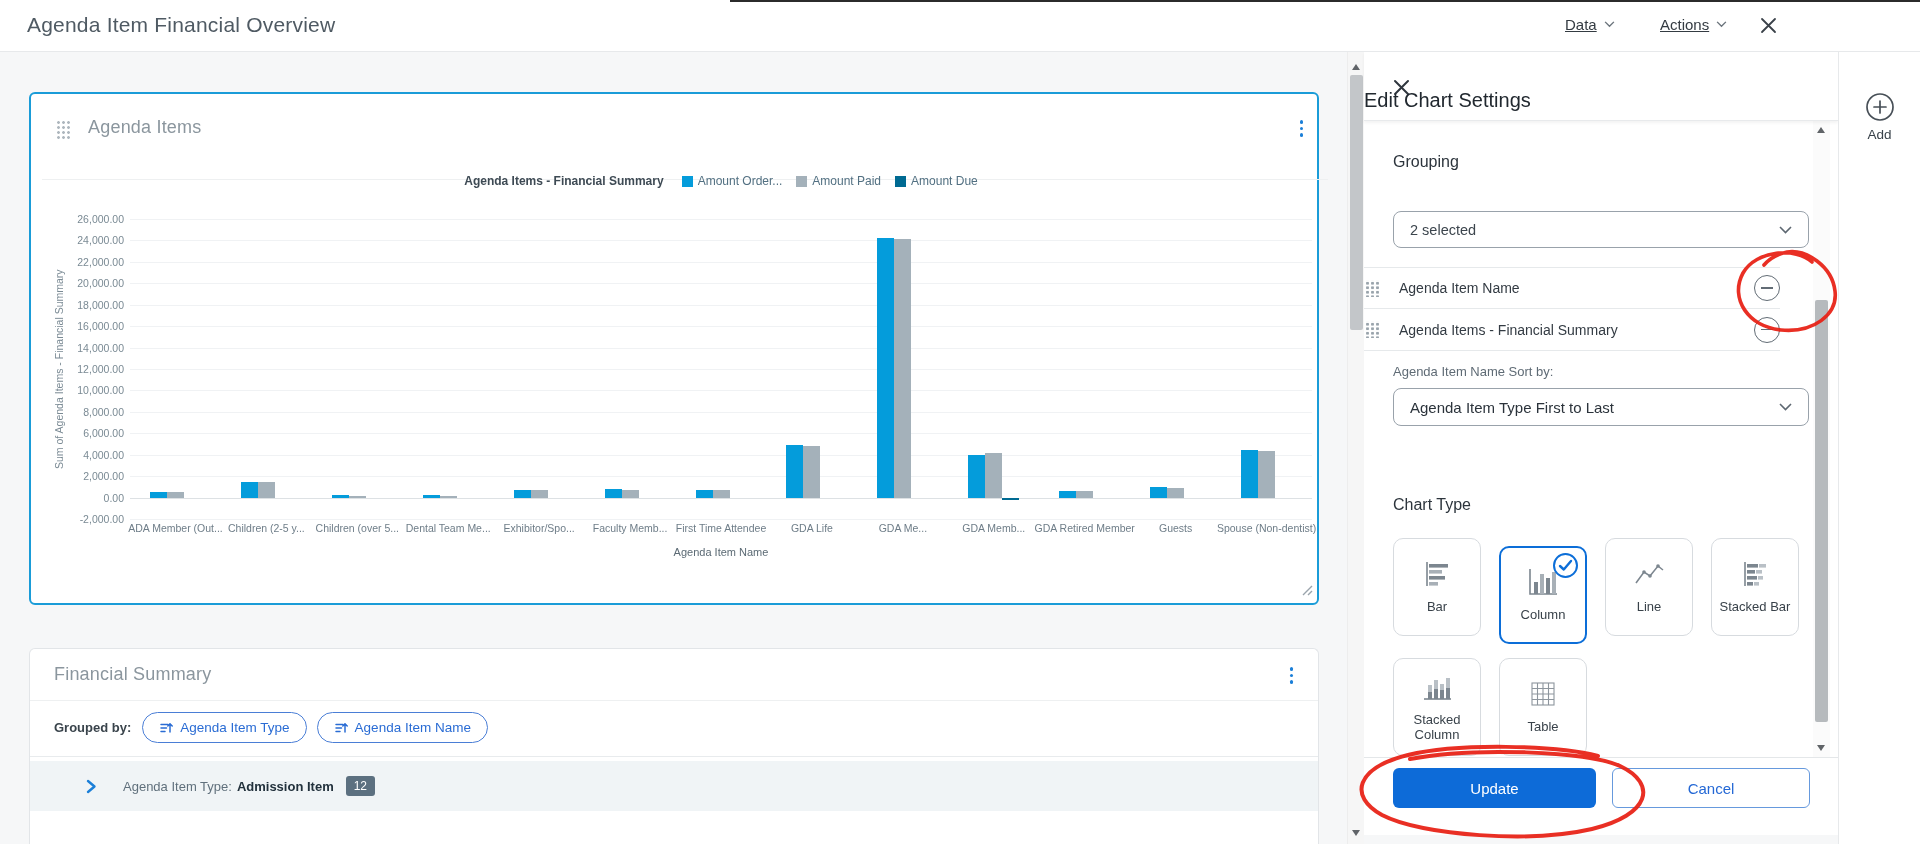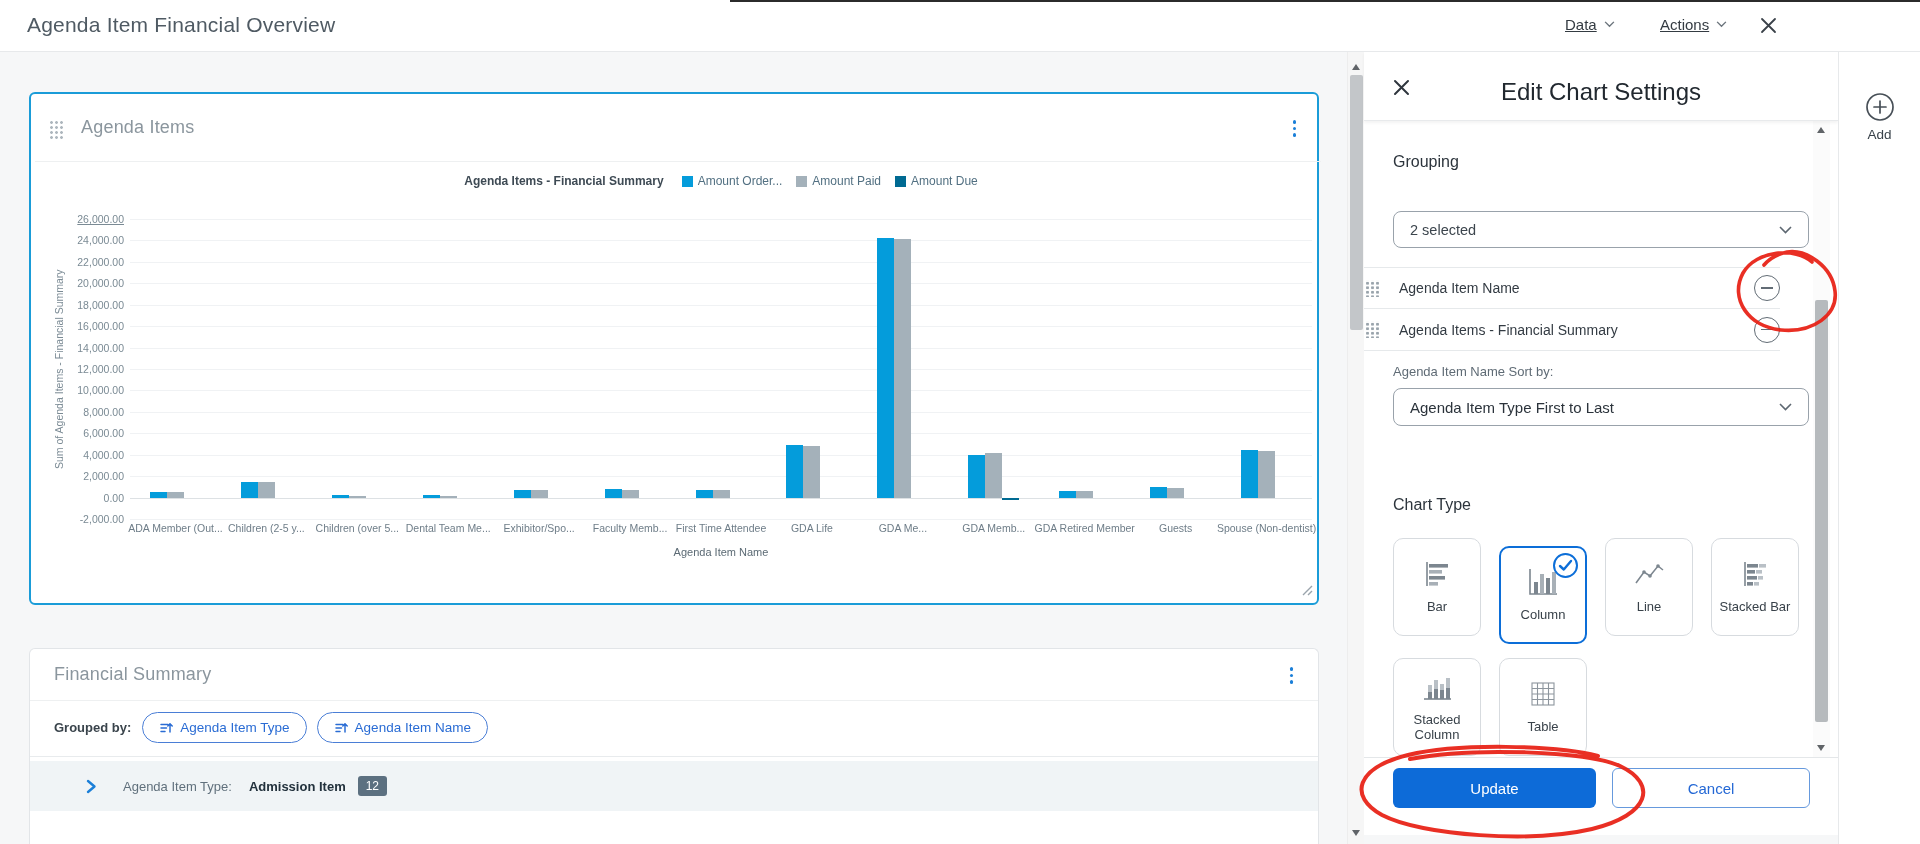--- a/index.html
+++ b/index.html
@@ -22,21 +22,21 @@
   .chart-panel { left:29px; top:92px; width:1290px; height:513px; border:2px solid #1a9cd8; z-index:1; }
   .fin-panel { left:29px; top:648px; width:1290px; height:200px; border:1px solid #e2e5e8; border-bottom:none; border-radius:6px 6px 0 0; overflow:hidden; }
   .panel-title { font-size:18px; font-weight:300; color:#8b969e; letter-spacing:.2px; }
   .drag-dots { width:15px; height:20px;
     background-image: radial-gradient(circle, #aeb7be 1.3px, transparent 1.5px);
     background-size: 5px 5px; background-position: 1px 1px; }
   .kebab { display:flex; flex-direction:column; gap:3px; align-items:center; cursor:pointer; padding:3px; }
   .kebab i { width:3.5px; height:3.5px; border-radius:50%; background:#1b7fd8; }
 
   
-  .chart-head-row { left:4px; top:0; width:100%; height:68px; border-bottom:1px solid #eef0f1; }
+  .chart-head-row { left:11px; top:0; width:100%; height:86px; border-bottom:1px solid #eef0f1; }
   .chart-title-row { left:99px; top:80px; width:1182px; display:flex; justify-content:center; align-items:center; gap:18px; }
   .chart-title { font-size:12px; font-weight:bold; color:#3e4a54; }
   .legend-item { display:flex; align-items:center; gap:5px; font-size:12px; color:#527082; cursor:pointer; }
   .legend-sq { width:11px; height:11px; display:inline-block; }
   .ylab { left:22px; top:125px; height:300px; width:14px; writing-mode:vertical-rl; transform:rotate(180deg);
           font-size:10.5px; color:#7a8a94; text-align:center; white-space:nowrap; }
   .yticks { left:5px; top:125px; width:88px; height:300px; }
   .ytick { position:absolute; right:0; font-size:10.5px; color:#7a8a94; white-space:nowrap; }
   .plot { left:99px; top:125px; width:1182px; height:300px; }
   .gridline { position:absolute; left:0; width:100%; height:1px; background:#f0f2f4; }
@@ -47,35 +47,35 @@
   .xtitle { left:99px; top:452px; width:1182px; text-align:center; font-size:11px; color:#5b6a74; }
   .resize-h { right:4px; bottom:3px; cursor:nwse-resize; }
 
   
   .fin-head { left:0; top:0; width:100%; height:52px; border-bottom:1px solid #eef0f1; }
   .groupedby-label { font-size:13px; font-weight:bold; color:#3a444c; }
   .pill { display:flex; align-items:center; gap:7px; height:31px; padding:0 16px; border:1.5px solid #4a7ed6;
           border-radius:17px; color:#2a6cd4; font-size:13.5px; font-weight:500; background:#fff; cursor:pointer; }
   .fin-row { left:0; top:112px; width:100%; height:50px; background:#f0f4f6; display:flex; align-items:center; cursor:pointer; }
   .fin-row-label { font-size:13px; color:#60707c; }
-  .fin-row-value { font-size:13px; font-weight:bold; color:#22313c; margin-left:17px; }
+  .fin-row-value { font-size:13px; font-weight:bold; color:#22313c; margin-left:5px; }
   .count-badge { margin-left:12px; background:#5c7080; color:#fff; font-size:12px; padding:3px 8px; border-radius:3px; }
 
   
   .sb { background:#f6f6f6; }
   .sb-main { left:1347px; top:52px; width:17px; height:792px; border-left:1px solid #ededed; }
   .sb-thumb { position:absolute; left:2px; width:13px; background:#c3c6c9; border-radius:2px; }
   .arr { position:absolute; left:4px; width:0; height:0; }
   .arr.up { border-left:4.5px solid transparent; border-right:4.5px solid transparent; border-bottom:6px solid #606468; }
   .arr.down { border-left:4.5px solid transparent; border-right:4.5px solid transparent; border-top:6px solid #606468; }
 
   
   .sidebar { left:1364px; top:52px; width:474px; height:783px; background:#fff; z-index:2; }
   .sb-head { left:0; top:0; width:100%; height:69px; background:#fff; border-bottom:1px solid #e8eaec; box-shadow:0 2px 3px rgba(0,0,0,.05); z-index:3; }
-  .sb-title { width:100%; text-align:center; top:26px; font-size:24px; font-weight:500; color:#21282f; }
+  .sb-title { width:100%; top:37px; font-size:20px; font-weight:500; color:#21282f; }
   .sb-close { left:26px; top:24px; cursor:pointer; padding:2px; }
   .section-h { font-size:16px; font-weight:500; color:#2c343c; }
   .dropdown { left:29px; width:416px; height:37px; border:1px solid #99a2ab; border-radius:8px; background:#fff;
               display:flex; align-items:center; padding:0 16px; cursor:pointer; }
   .dd-text { font-size:14.5px; color:#3c454d; flex:1; }
   .dd-text.strong { font-size:15px; font-weight:500; color:#2b333b; }
   .grp-row { left:29px; width:416px; height:42px; display:flex; align-items:center; border-bottom:1px solid #e6e9eb; }
   .grp-row:first-child { border-top:1px solid #e6e9eb; }
   .grp-handle { width:15px; height:17px; margin-right:20px; cursor:grab;
     background-image: radial-gradient(circle, #9aa4ac 1.3px, transparent 1.5px);
@@ -159,21 +159,21 @@
         </div>
         <div class="legend-item">
           <div class="legend-sq" style="background: rgb(0, 106, 146);"></div>
           <div>Amount Due</div>
         </div>
       </span>
   </div>
 
   <div class="abs ylab">Sum of Agenda Items - Financial Summary</div>
   <div class="abs yticks" id="yticks">
-      <div class="ytick" style="top: -6px; text-decoration: underline;">26,000.00</div>
+      <div class="ytick" style="top: -6px;">26,000.00</div>
       <div class="ytick" style="top: 15.4286px;">24,000.00</div>
       <div class="ytick" style="top: 36.8571px;">22,000.00</div>
       <div class="ytick" style="top: 58.2857px;">20,000.00</div>
       <div class="ytick" style="top: 79.7143px;">18,000.00</div>
       <div class="ytick" style="top: 101.143px;">16,000.00</div>
       <div class="ytick" style="top: 122.571px;">14,000.00</div>
       <div class="ytick" style="top: 144px;">12,000.00</div>
       <div class="ytick" style="top: 165.429px;">10,000.00</div>
       <div class="ytick" style="top: 186.857px;">8,000.00</div>
       <div class="ytick" style="top: 208.286px;">6,000.00</div>

